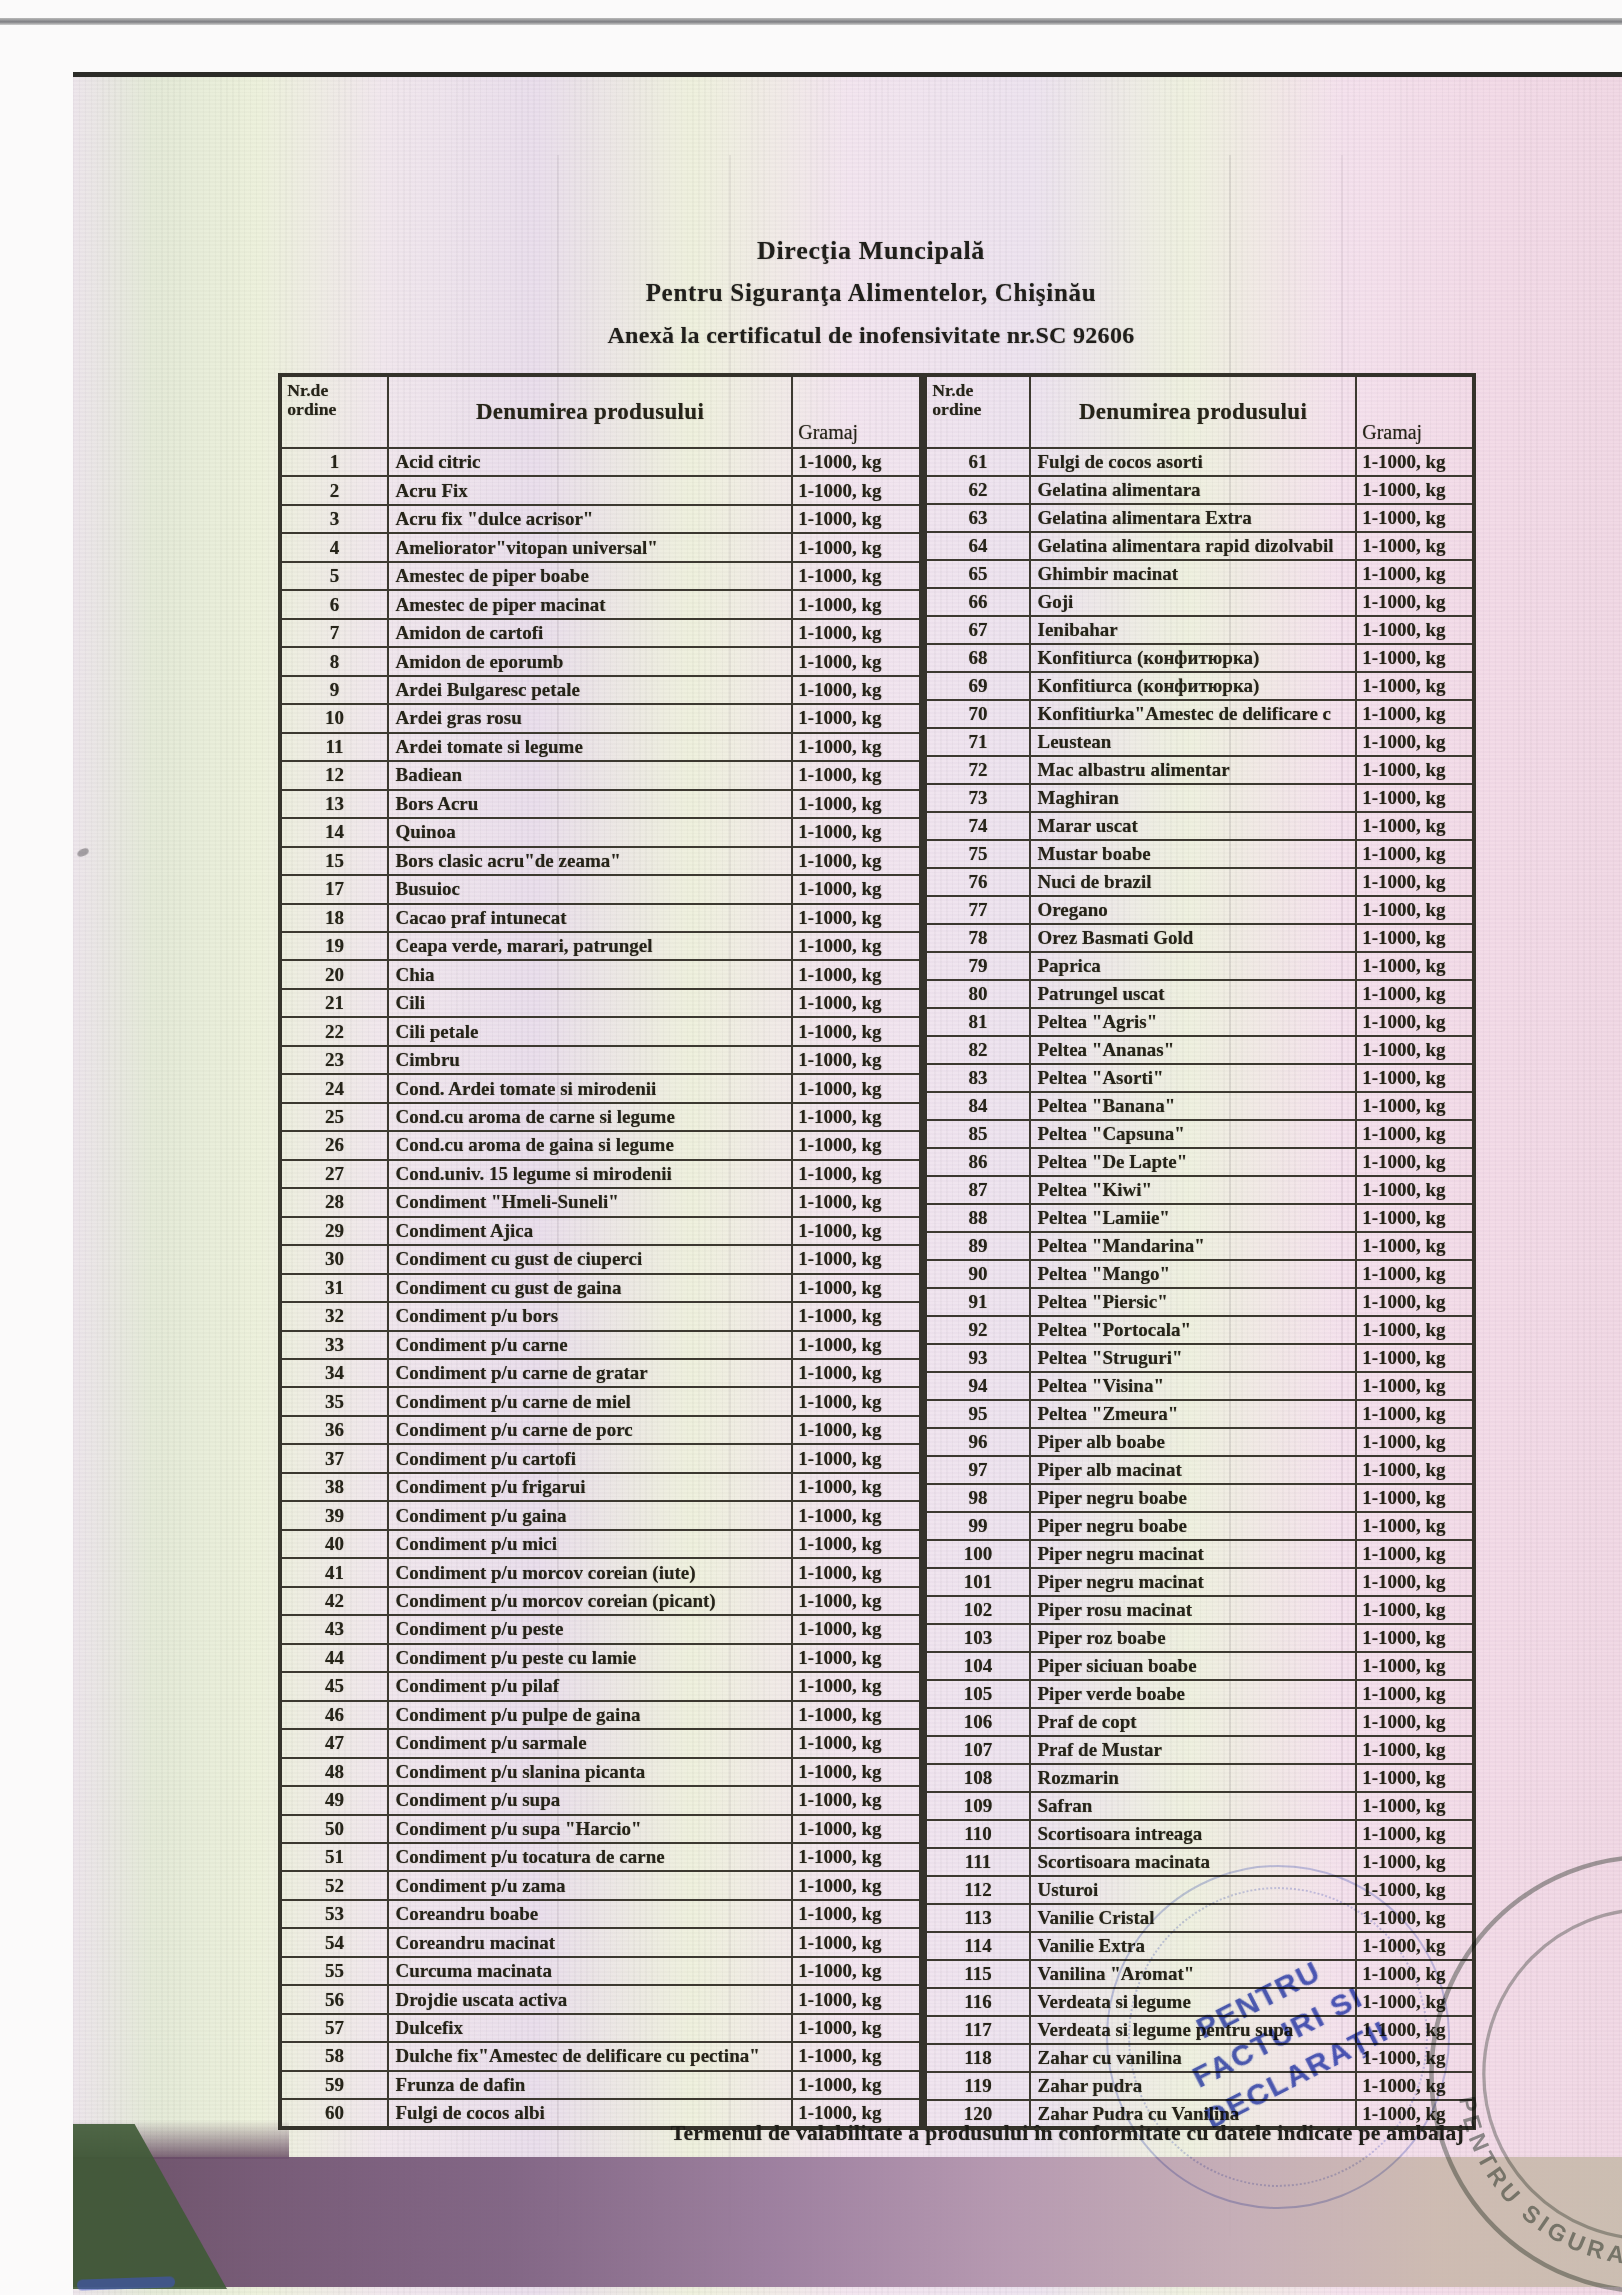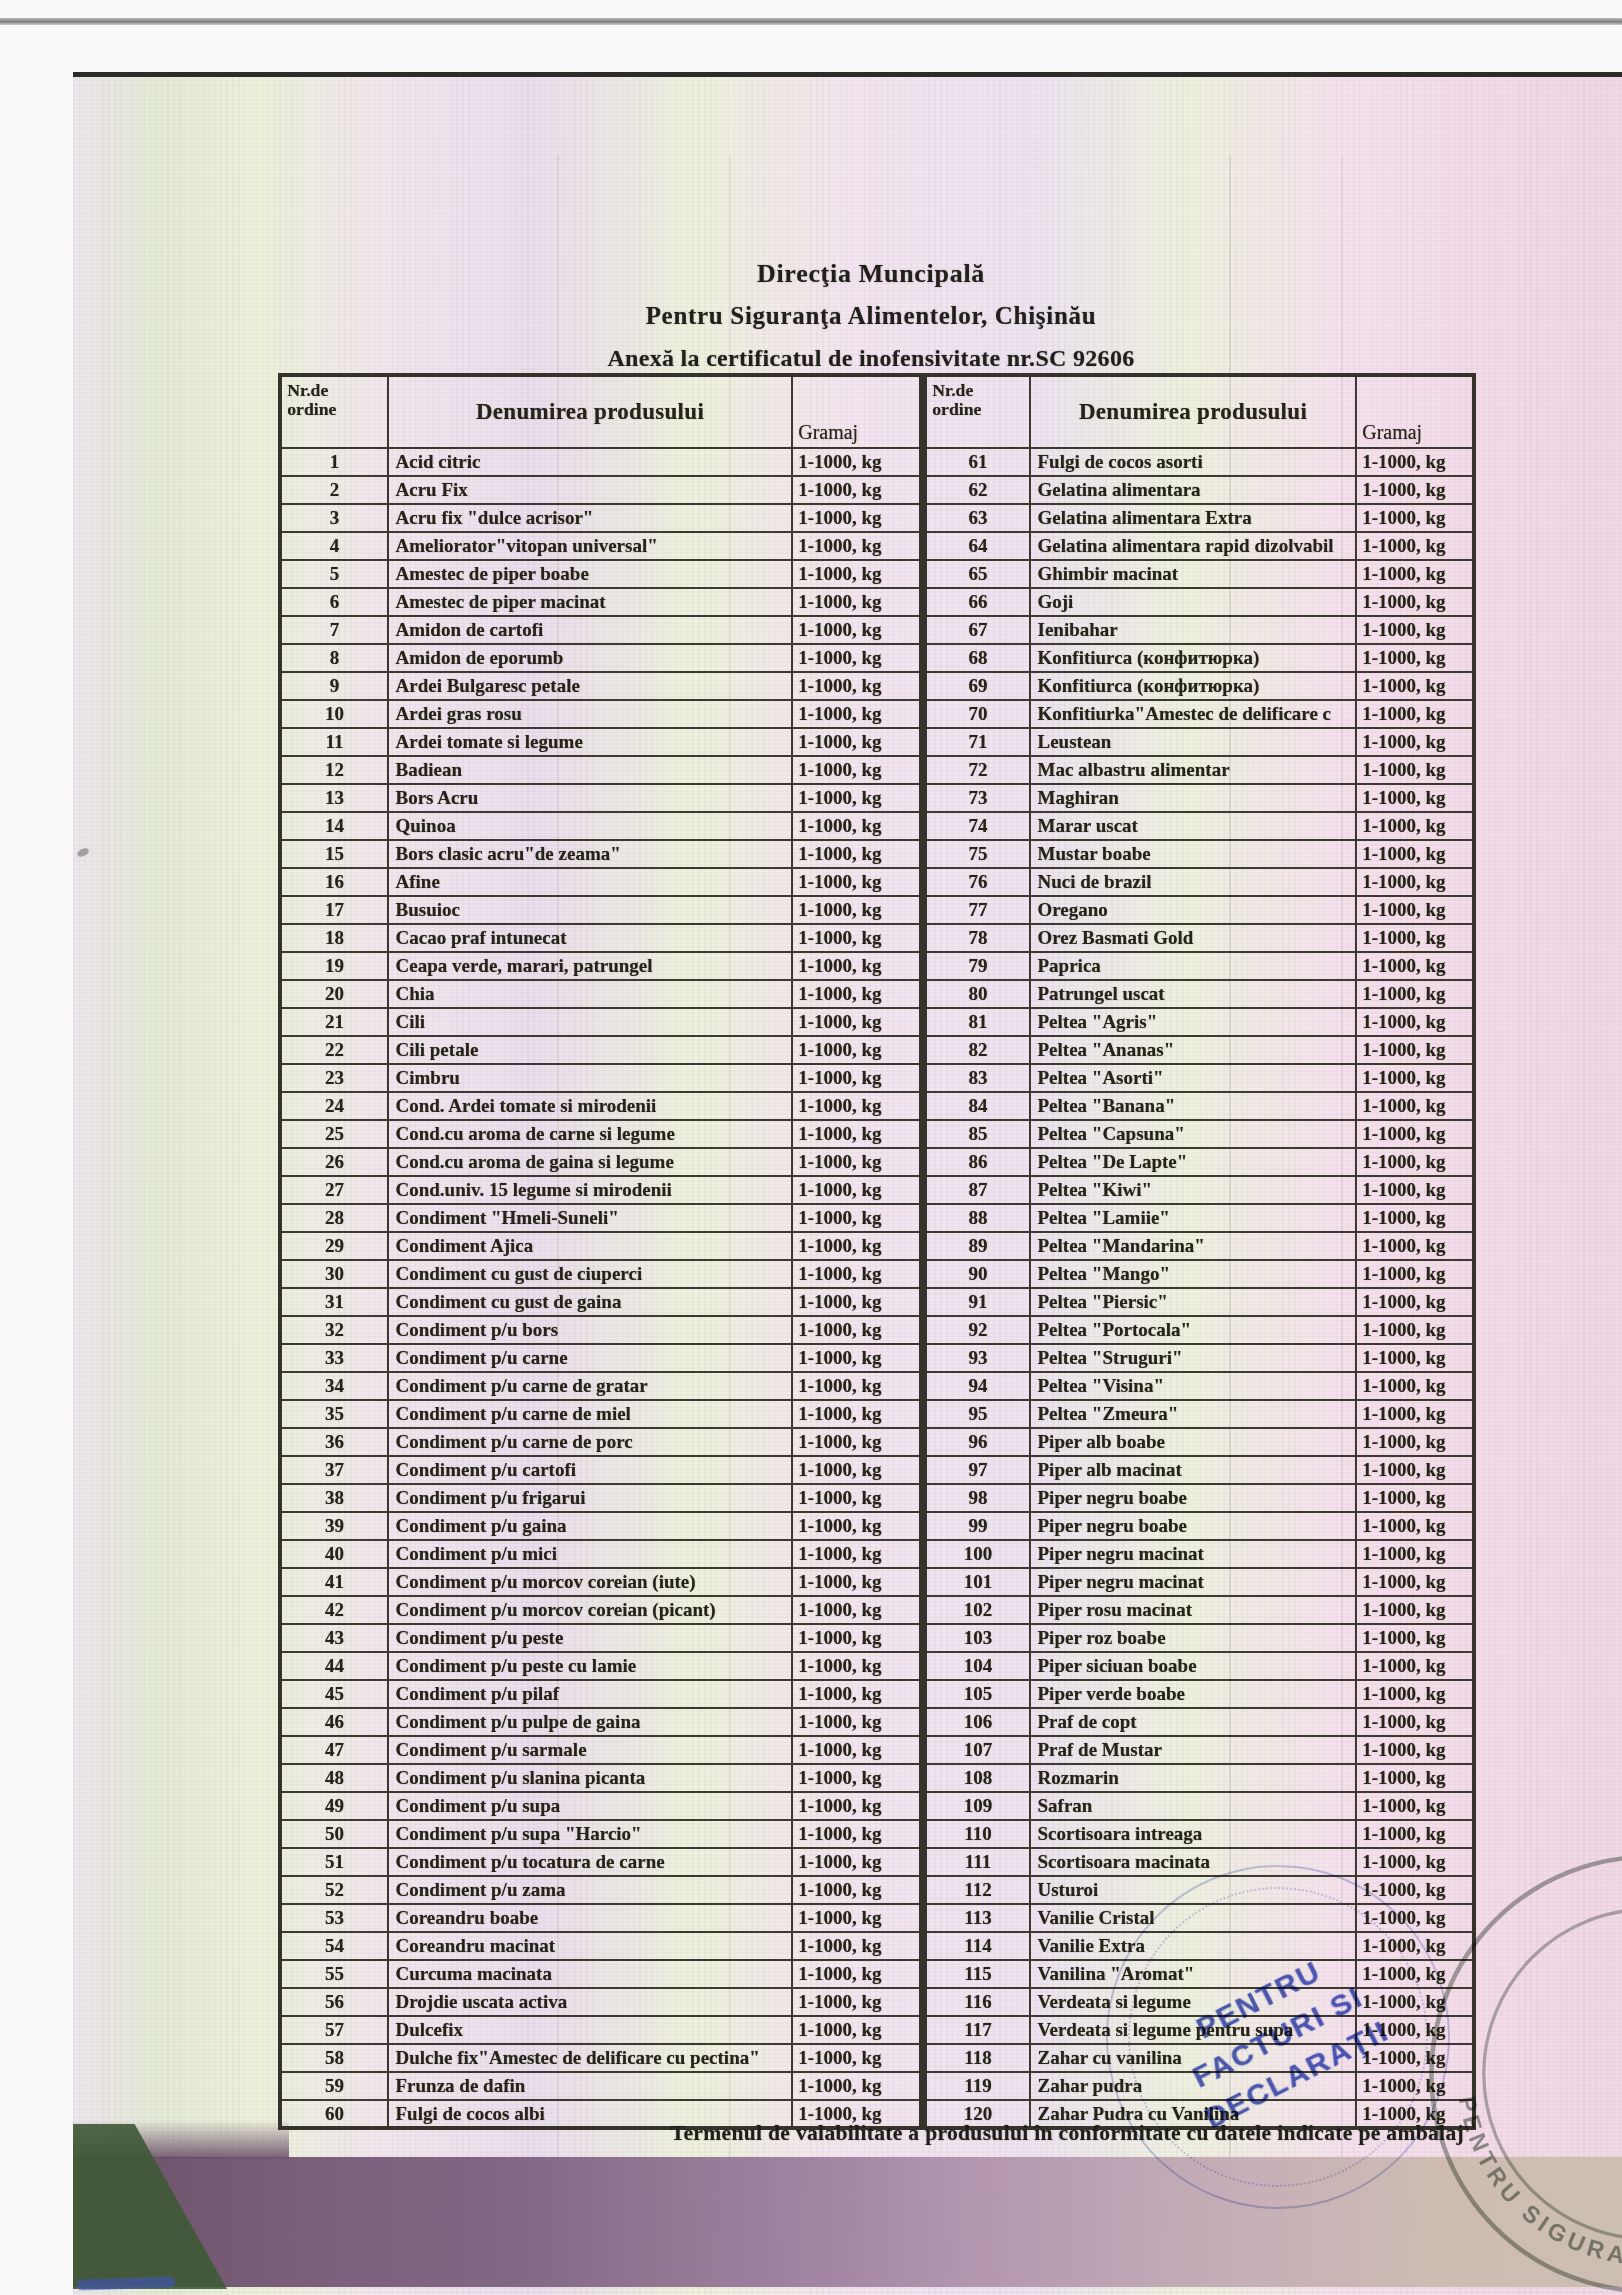--- a/index.html
+++ b/index.html
@@ -24,21 +24,21 @@
   .streak{position:absolute;top:78px;height:2081px;width:2px;background:rgba(50,45,55,.07);}
   .margin-mark{
     position:absolute;left:77px;top:849px;width:11.8px;height:7.2px;
     background:rgba(45,42,48,.38);border-radius:60% 40% 55% 45%;transform:rotate(-18deg);
     filter:blur(0.7px);
   }
   .title{
     position:absolute;left:278px;top:230px;width:1186px;text-align:center;
     color:#201f1b;font-weight:bold;
   }
-  .title .l1{font-size:26px;line-height:42px;letter-spacing:0.7px;text-shadow:0 0 1.3px rgba(40,38,30,.45);margin-top:23px;}
+  .title .l1{font-size:26px;line-height:42px;letter-spacing:0.7px;text-shadow:0 0 1.3px rgba(40,38,30,.45);}
   .title .l2{font-size:25px;line-height:42px;letter-spacing:0.7px;text-shadow:0 0 1.3px rgba(40,38,30,.45);}
   .title .l3{font-size:24px;line-height:42px;letter-spacing:0.3px;text-shadow:0 0 1.3px rgba(40,38,30,.45);}
   .tables{position:absolute;left:278px;top:373px;display:flex;z-index:3;}
   table{border-collapse:collapse;table-layout:fixed;}
   table.t{border:4.6px solid #35332b;}
   th,td{
     border:2.6px solid #3c3930;
     color:#262419;overflow:hidden;white-space:nowrap;
     text-shadow:0 0 1px rgba(55,52,40,.55);
   }
@@ -220,25 +220,20 @@
           <td class="nm">Quinoa</td>
           <td class="gr">1-1000, kg</td>
         </tr>
 
         <tr>
           <td class="nr">15</td>
           <td class="nm">Bors clasic acru"de zeama"</td>
           <td class="gr">1-1000, kg</td>
         </tr>
 
-        <tr>
-          <td class="nr">16</td>
-          <td class="nm">Afine</td>
-          <td class="gr">1-1000, kg</td>
-        </tr>
 
         <tr>
           <td class="nr">17</td>
           <td class="nm">Busuioc</td>
           <td class="gr">1-1000, kg</td>
         </tr>
 
         <tr>
           <td class="nr">18</td>
           <td class="nm">Cacao praf intunecat</td>

